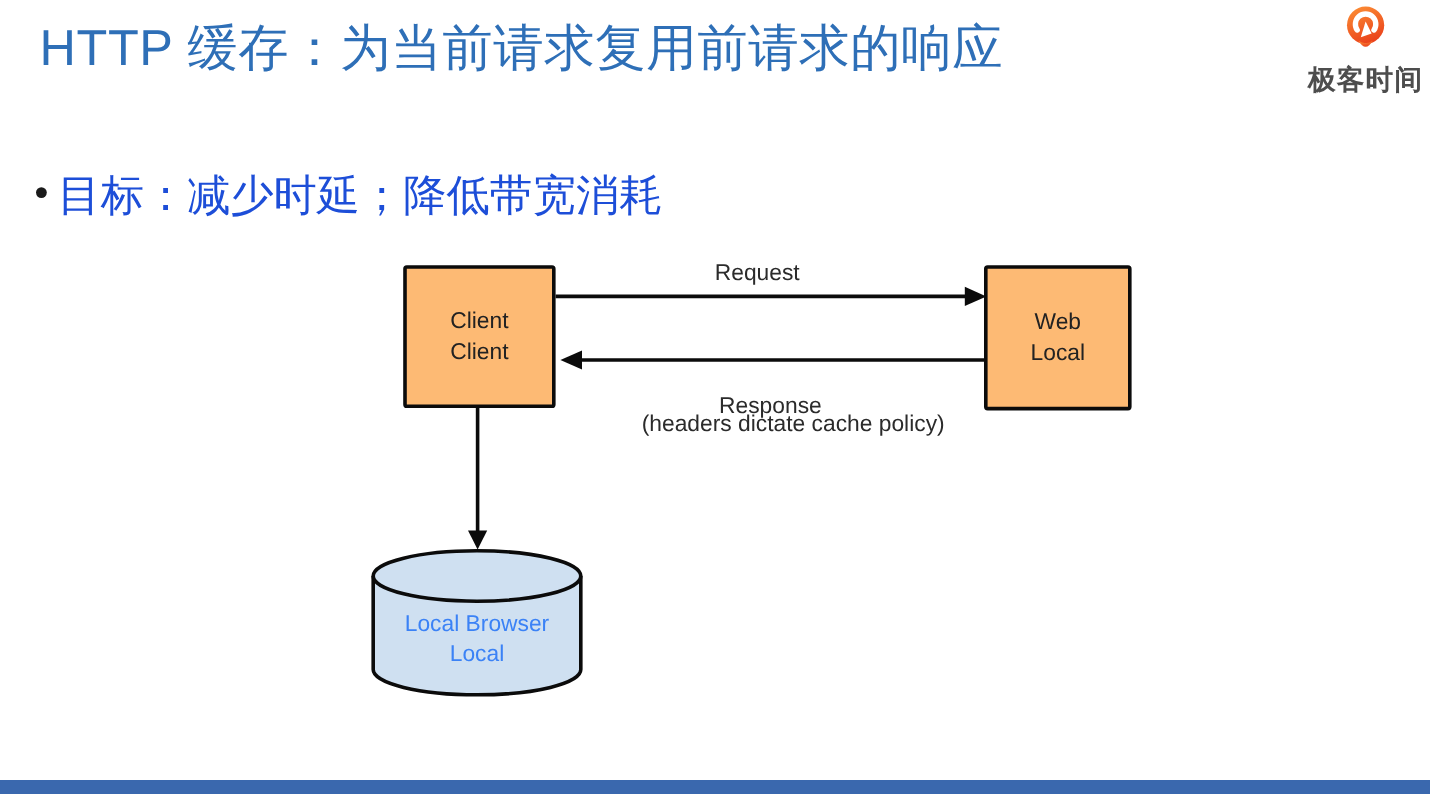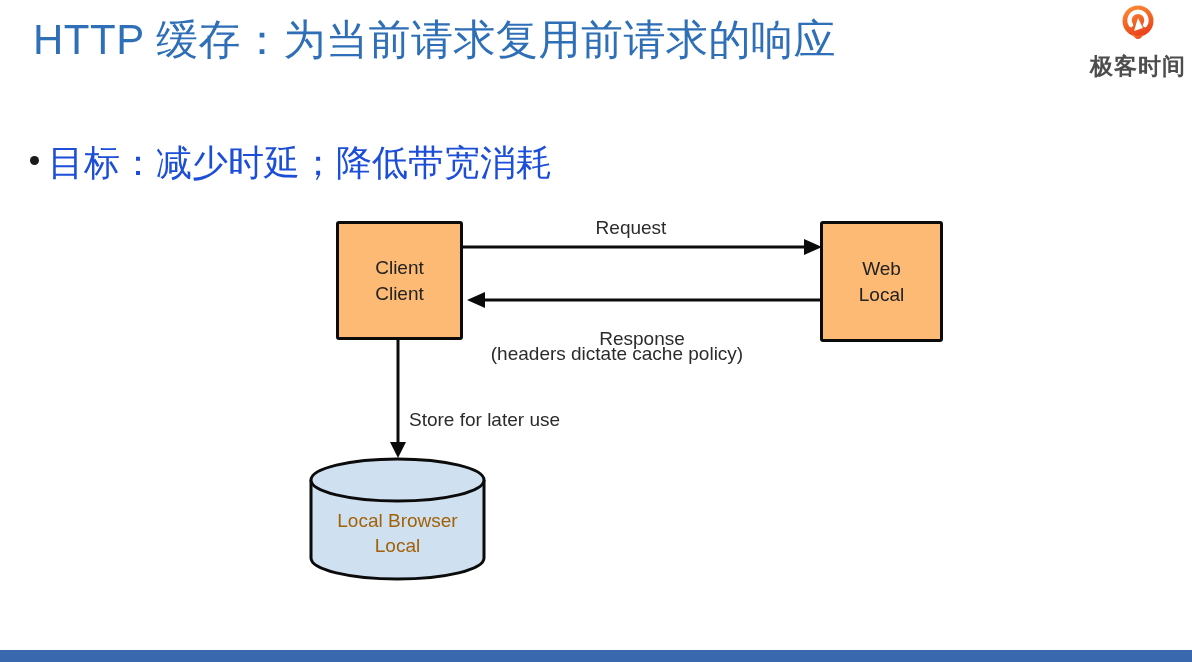--- a/index.html
+++ b/index.html
@@ -64,26 +64,26 @@
   .node-server { left: 820px; top: 221px; width: 123px; height: 121px; }
 
   .diagram-svg { position: absolute; left: 280px; top: 200px; width: 700px; height: 400px; }
 
   .edge-label {
     position: absolute; font-size: 19px; color: #2b2b2b;
     text-align: center; white-space: nowrap;
   }
   .request-label   { left: 556px; top: 217px; width: 150px; }
   .response-label  { left: 562px; top: 328px; width: 160px; }
-  .response-sublabel { left: 467px; top: 343px; width: 300px; }
+  .response-sublabel { left: 511px; top: 343px; width: 300px; }
   .store-label { left: 409px; top: 409px; text-align: left; }
 
   .cache-label {
     position: absolute; left: 311px; top: 508px; width: 173px;
-    font-size: 19px; line-height: 25px; color: #a16207; text-align: center;
+    font-size: 19px; line-height: 25px; color: #3b82f6; text-align: center;
   }
 
   
   .footer-bar {
     position: absolute; left: 0; bottom: 0;
     width: 1192px; height: 12px;
     background: #3a68ae;
   }
 </style>
 </head>
@@ -144,21 +144,20 @@
     <span>Client</span>
   </div>
   <div class="node node-server">
     <span>Web</span>
     <span>Local</span>
   </div>
 
   <div class="edge-label request-label">Request</div>
   <div class="edge-label response-label">Response</div>
   <div class="edge-label response-sublabel">(headers dictate cache policy)</div>
-  <div class="edge-label store-label">Store for later use</div>
 
   <div class="cache-label">
     <span style="display:block">Local Browser</span>
     <span style="display:block">Local</span>
   </div>
 
   <div class="footer-bar"></div>
 
 </div>
 

